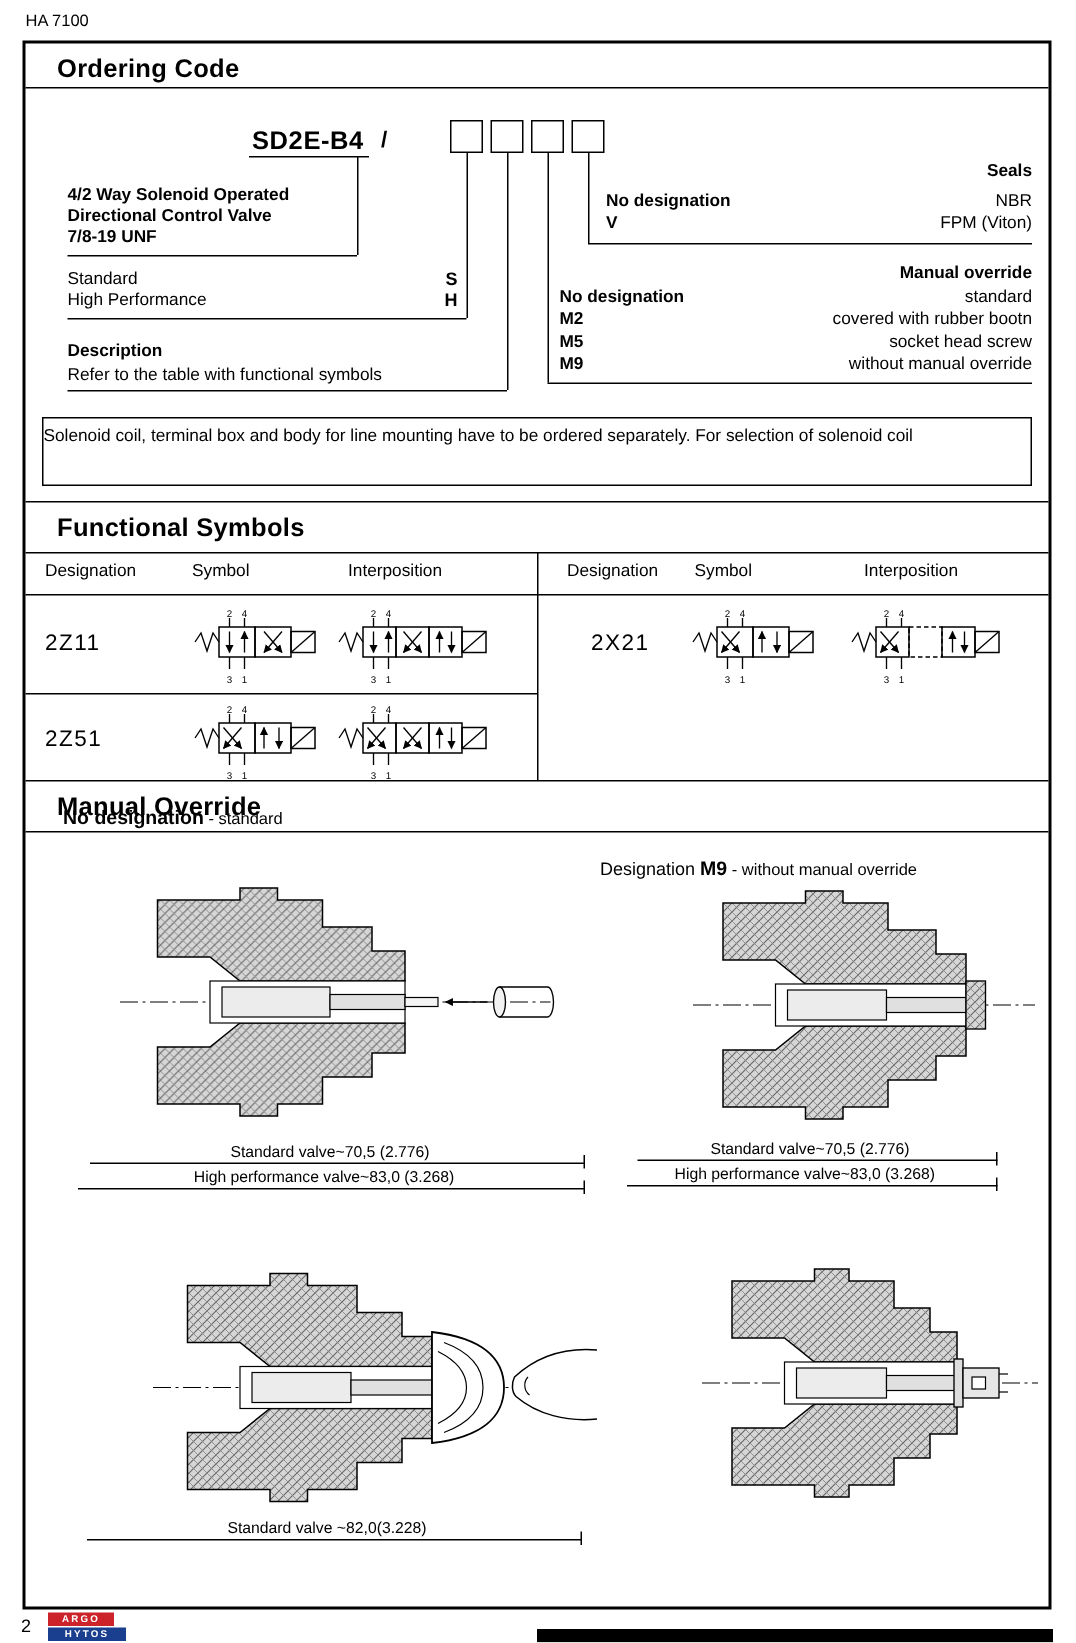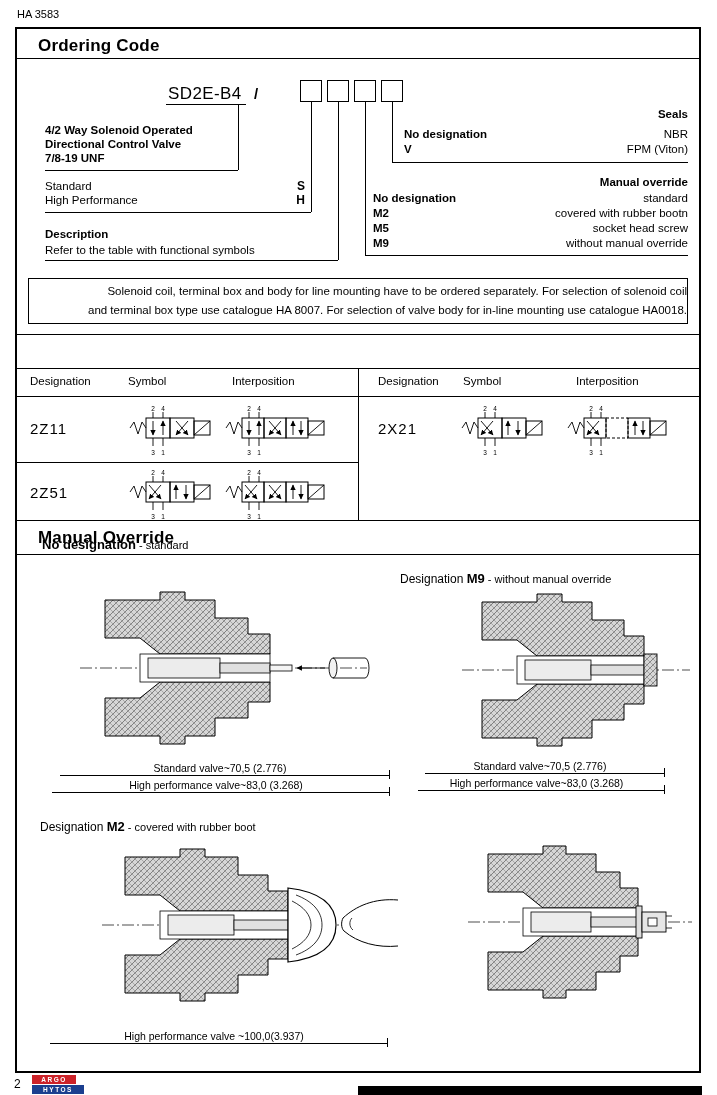--- a/index.html
+++ b/index.html
@@ -8,25 +8,25 @@
   #page{position:relative;width:717px;height:1095px;background:#fff;overflow:hidden}
   .abs{position:absolute}
   .frame{position:absolute;left:15px;top:27px;width:686px;height:1046px;border:2px solid #000}
   .hline{position:absolute;height:1px;background:#000}
   .vline{position:absolute;width:1px;background:#000}
   .sec-title{position:absolute;font-size:17px;font-weight:bold;letter-spacing:.2px}
   .b{font-weight:bold}
   .t115{font-size:11.5px}
   .t12{font-size:12px}
   .docnum{position:absolute;left:17px;top:8px;font-size:11px}
-  .model{position:absolute;font-size:17px;font-weight:normal;letter-spacing:.4px}
+  .model{position:absolute;font-size:17px;font-weight:bold;letter-spacing:.4px}
   .slash{position:absolute;font-size:15px;font-weight:bold}
   .codebox{position:absolute;width:22px;height:22px;border:1.5px solid #000;background:#fff}
   .rt{text-align:right}
-  .note{position:absolute;left:28px;top:278px;width:660px;height:46px;border:1px solid #000;font-size:11.5px;text-align:right;padding-top:3px;line-height:19px}
+  .note{position:absolute;left:28px;top:278px;width:660px;height:46px;border:1px solid #000;font-size:11.5px;text-align:left;padding-top:3px;line-height:19px}
   .desig{position:absolute;font-size:15px;letter-spacing:1px}
   .colhead{position:absolute;font-size:11.5px}
   .sym line,.sym polyline,.sym path{stroke:#000;stroke-width:.9;fill:none}
   .sym rect{stroke:#000;stroke-width:1;fill:none}
   .sym text{font-size:6.5px;fill:#000;stroke:none;font-family:"Liberation Sans",sans-serif}
   .fig-title{position:absolute;font-size:12px}
   .ft-code{font-weight:bold;font-size:13px}
   .ft-desc{font-size:11px}
   .cl{stroke:#000;stroke-width:.7;stroke-dasharray:12 3 2 3}
   .dim{position:absolute;font-size:10.5px;border-bottom:1px solid #000;text-align:center;padding:0 10px 1px 0;white-space:nowrap}
@@ -49,21 +49,21 @@
     <pattern id="xh" width="6" height="6" patternUnits="userSpaceOnUse">
       <rect width="6" height="6" fill="#d6d6d6"></rect>
       <path d="M0,6 L6,0" stroke="#6a6a6a" stroke-width="0.8"></path>
       <path d="M0,0 L6,6" stroke="#8a8a8a" stroke-width="0.6"></path>
     </pattern>
   </defs>
 </svg>
 
 <div id="page">
 
-  <div class="docnum">HA 3583</div>
+  <div class="docnum">HA 7100</div>
   <div class="frame"></div>
 
   <div class="sec-title" style="left:38px;top:36px">Ordering Code</div>
   <div class="hline" style="left:17px;top:58px;width:682px"></div>
 
   <div class="model" style="left:168px;top:84px">SD2E-B4</div>
   <div class="hline" style="left:166px;top:104px;width:80px"></div>
   <div class="slash" style="left:254px;top:85px">/</div>
   <div class="codebox" style="left:300px;top:80px"></div>
   <div class="codebox" style="left:327px;top:80px"></div>
@@ -104,41 +104,41 @@
   <div class="abs b t115" style="left:373px;top:207px">M2</div>
   <div class="abs t115 rt" style="left:500px;top:207px;width:188px">covered with rubber bootn</div>
   <div class="abs b t115" style="left:373px;top:222px">M5</div>
   <div class="abs t115 rt" style="left:500px;top:222px;width:188px">socket head screw</div>
   <div class="abs b t115" style="left:373px;top:237px">M9</div>
   <div class="abs t115 rt" style="left:500px;top:237px;width:188px">without manual override</div>
   <div class="hline" style="left:365px;top:255px;width:323px"></div>
 
   <div class="note">
     <div>Solenoid coil, terminal box and body for line mounting have to be ordered separately. For selection of solenoid coil</div>
-    <div>and terminal box type use catalogue HA 8007. For selection of valve body for in-line mounting use catalogue HA0018.</div>
   </div>
 
   <div class="hline" style="left:17px;top:334px;width:682px"></div>
+  <div class="sec-title" style="left:38px;top:342px">Functional Symbols</div>
   <div class="hline" style="left:17px;top:368px;width:682px"></div>
 
   <div class="colhead" style="left:30px;top:375px">Designation</div>
   <div class="colhead" style="left:128px;top:375px">Symbol</div>
   <div class="colhead" style="left:232px;top:375px">Interposition</div>
   <div class="colhead" style="left:378px;top:375px">Designation</div>
   <div class="colhead" style="left:463px;top:375px">Symbol</div>
   <div class="colhead" style="left:576px;top:375px">Interposition</div>
 
   <div class="hline" style="left:17px;top:396px;width:682px"></div>
   <div class="vline" style="left:358px;top:368px;height:152px"></div>
   <div class="hline" style="left:17px;top:462px;width:341px"></div>
   <div class="hline" style="left:17px;top:520px;width:682px"></div>
 
   <div class="desig" style="left:30px;top:420px">2Z11</div>
   <div class="desig" style="left:30px;top:484px">2Z51</div>
-  <div class="desig" style="left:378px;top:420px">2X21</div>
+  <div class="desig" style="left:394px;top:420px">2X21</div>
 
   <svg class="sym abs" style="left:118px;top:402px" width="100" height="54" viewBox="0 0 100 54">
     <text x="35" y="9" text-anchor="middle">2</text>
     <text x="45" y="9" text-anchor="middle">4</text>
     <text x="35" y="53" text-anchor="middle">3</text>
     <text x="45" y="53" text-anchor="middle">1</text>
     <line x1="35" y1="10" x2="35" y2="16"></line>
       <line x1="45" y1="10" x2="45" y2="16"></line>
     <line x1="35" y1="36" x2="35" y2="44"></line>
       <line x1="45" y1="36" x2="45" y2="44"></line>
@@ -289,37 +289,34 @@
     <path d="M30,12 L85,12 L85,4 L110,4 L110,12 L140,12 L140,30 L172,30 L172,46 L192,46 L192,66 L85,66 L65,50 L30,50 Z" fill="url(#xh)" stroke="#000" stroke-width="1"></path>
     <path d="M30,148 L85,148 L85,156 L110,156 L110,148 L140,148 L140,130 L172,130 L172,114 L192,114 L192,94 L85,94 L65,110 L30,110 Z" fill="url(#xh)" stroke="#000" stroke-width="1"></path>
     <rect x="65" y="66" width="127" height="28" fill="#fff" stroke="#000" stroke-width="0.8"></rect>
     <rect x="73" y="70" width="66" height="20" fill="#ececec" stroke="#000" stroke-width="0.8"></rect>
     <rect x="139" y="75" width="53" height="10" fill="#e0e0e0" stroke="#000" stroke-width="0.8"></rect>
     <rect x="192" y="64" width="13" height="32" fill="url(#xh)" stroke="#000" stroke-width="0.9"></rect>
   </svg>
   <div class="dim" style="left:425px;top:760px;width:240px">Standard valve~70,5 (2.776)</div>
   <div class="dim" style="left:418px;top:777px;width:247px">High performance valve~83,0 (3.268)</div>
 
-  <div class="fig-title" style="left:40px;top:819px">
-    <span class="ft-pre">Designation </span><span class="ft-code">M2</span><span class="ft-desc"> - covered with rubber boot</span>
-  </div>
   <svg class="abs" style="left:90px;top:838px" width="310" height="175" viewBox="0 0 310 175">
     <line x1="12" y1="87" x2="305" y2="87" class="cl"></line>
     <path d="M35,19 L90,19 L90,11 L115,11 L115,19 L148,19 L148,37 L178,37 L178,53 L198,53 L198,73 L90,73 L70,57 L35,57 Z" fill="url(#xh)" stroke="#000" stroke-width="1"></path>
     <path d="M35,155 L90,155 L90,163 L115,163 L115,155 L148,155 L148,137 L178,137 L178,121 L198,121 L198,101 L90,101 L70,117 L35,117 Z" fill="url(#xh)" stroke="#000" stroke-width="1"></path>
     <rect x="70" y="73" width="128" height="28" fill="#fff" stroke="#000" stroke-width="0.8"></rect>
     <rect x="78" y="77" width="66" height="20" fill="#ececec" stroke="#000" stroke-width="0.8"></rect>
     <rect x="144" y="82" width="54" height="10" fill="#e0e0e0" stroke="#000" stroke-width="0.8"></rect>
     <path d="M198,50 C232,54 246,68 246,87 C246,106 232,120 198,124 Z" fill="#fff" stroke="#000" stroke-width="1.2"></path>
     <path d="M206,57 C222,63 232,73 232,87 C232,101 222,111 206,117" fill="none" stroke="#000" stroke-width="0.8"></path>
     <path d="M202,63 C214,69 221,77 221,87 C221,97 214,105 202,111" fill="none" stroke="#000" stroke-width="0.8"></path>
     <path d="M308,62 C284,60 266,68 253,80 C251,84 251,90 254,93 C268,105 288,110 308,108" fill="#fff" stroke="#000" stroke-width="1"></path>
     <path d="M262,80 C259,83 259,89 263,92" fill="none" stroke="#000" stroke-width="0.8"></path>
   </svg>
-  <div class="dim" style="left:50px;top:1030px;width:338px">High performance valve ~100,0(3.937)</div>
+  <div class="dim" style="left:58px;top:1013px;width:330px">Standard valve ~82,0(3.228)</div>
 
   <svg class="abs" style="left:458px;top:842px" width="240" height="170" viewBox="0 0 240 170">
     <line x1="10" y1="80" x2="234" y2="80" class="cl"></line>
     <path d="M30,12 L85,12 L85,4 L108,4 L108,12 L138,12 L138,30 L162,30 L162,46 L180,46 L180,66 L85,66 L65,50 L30,50 Z" fill="url(#xh)" stroke="#000" stroke-width="1"></path>
     <path d="M30,148 L85,148 L85,156 L108,156 L108,148 L138,148 L138,130 L162,130 L162,114 L180,114 L180,94 L85,94 L65,110 L30,110 Z" fill="url(#xh)" stroke="#000" stroke-width="1"></path>
     <rect x="65" y="66" width="115" height="28" fill="#fff" stroke="#000" stroke-width="0.8"></rect>
     <rect x="73" y="70" width="60" height="20" fill="#ececec" stroke="#000" stroke-width="0.8"></rect>
     <rect x="133" y="75" width="47" height="10" fill="#e0e0e0" stroke="#000" stroke-width="0.8"></rect>
     <rect x="178" y="64" width="6" height="32" fill="#dddddd" stroke="#000" stroke-width="0.9"></rect>
     <rect x="184" y="70" width="24" height="20" fill="#e6e6e6" stroke="#000" stroke-width="0.9"></rect>

